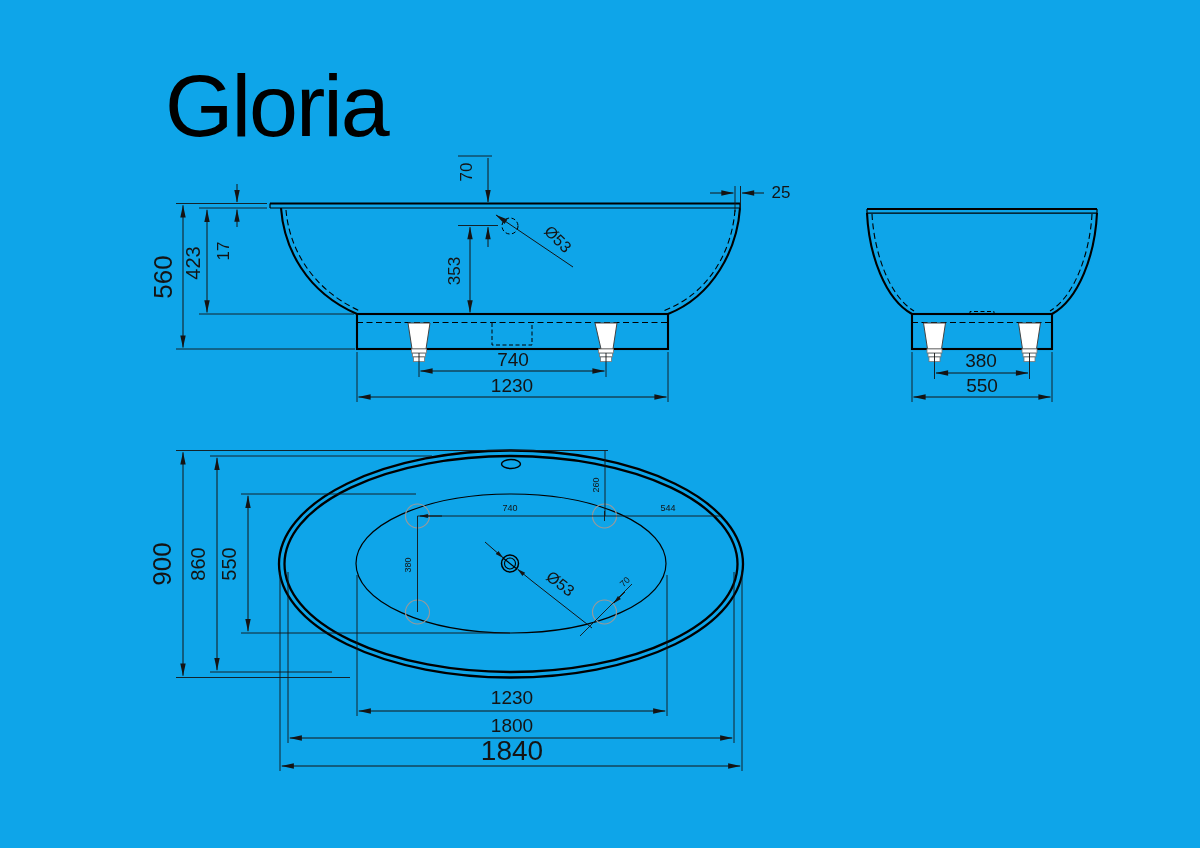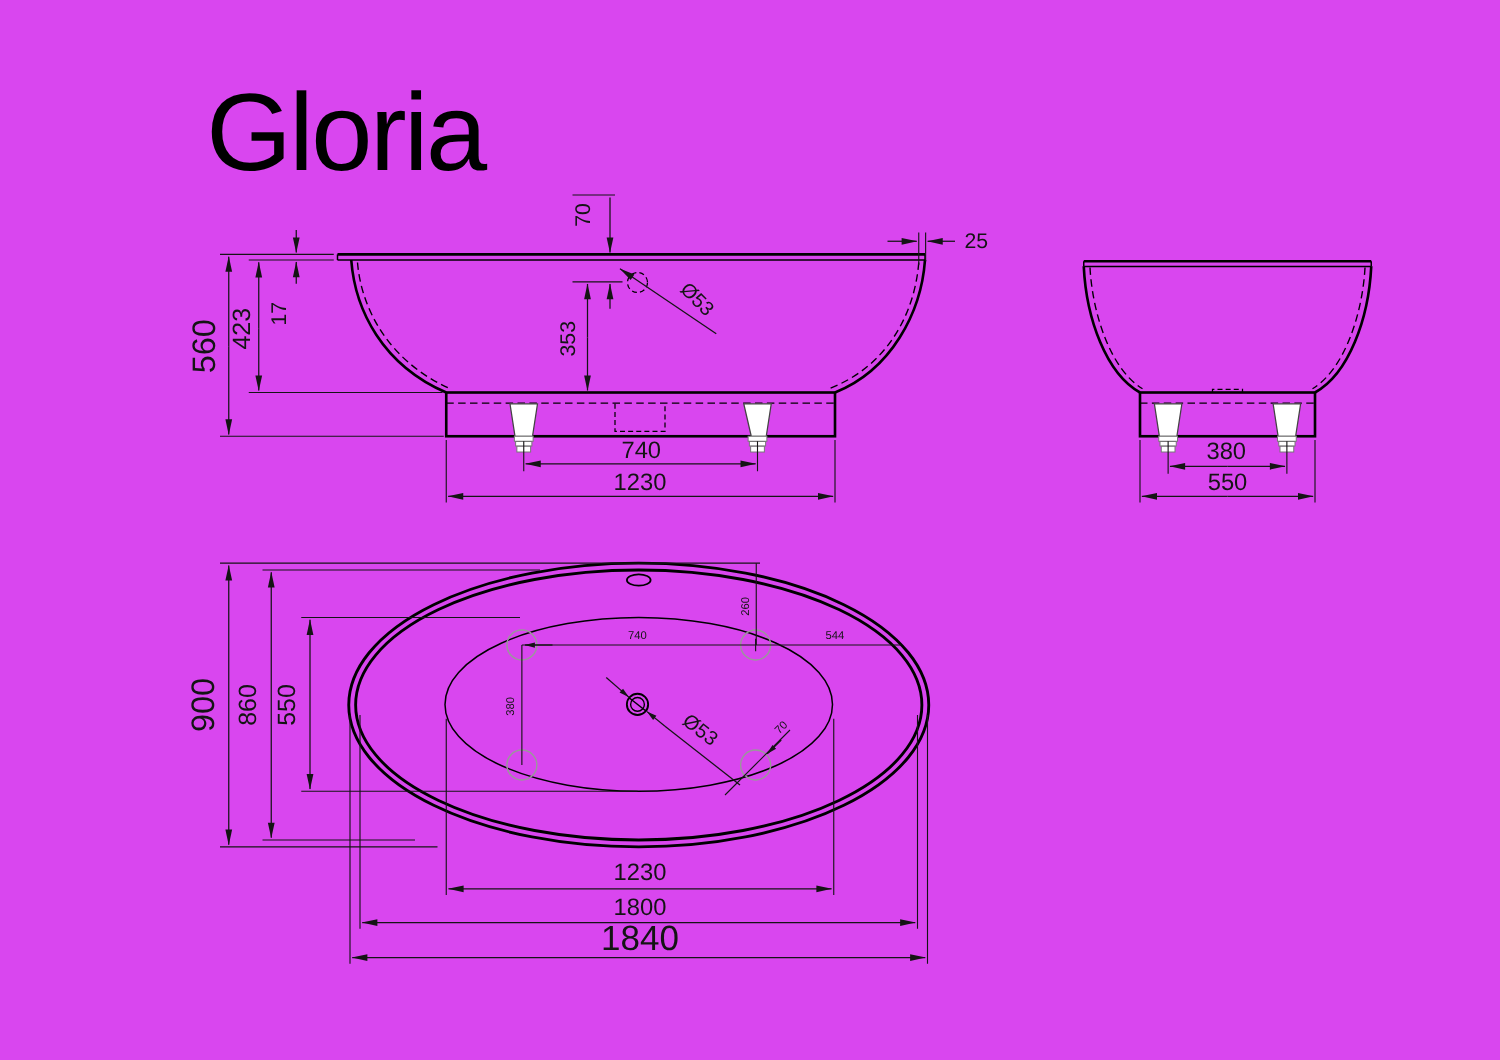--- a/index.html
+++ b/index.html
@@ -1,16 +1,16 @@
 <!DOCTYPE html>
 <html><head>
 <meta charset="utf-8">
 <style>
   html,body{margin:0;padding:0;background:#ffffff;}
-  .frame{position:relative;width:1200px;height:848px;background:#d946ef;overflow:hidden;}
+  .frame{position:relative;width:1200px;height:848px;background:#0ea5e9;overflow:hidden;}
   svg{display:block;}
   .ln{stroke:#000;fill:none;stroke-linecap:butt;}
   .w2{stroke-width:2.1;}
   .w1{stroke-width:1.2;}
   .dash{stroke:#000;fill:none;stroke-width:1.1;stroke-dasharray:6 3.5;}
   .dashs{stroke:#000;fill:none;stroke-width:1;stroke-dasharray:4 2.5;}
   .ext{stroke:#141414;fill:none;stroke-width:0.9;}
   .dim{stroke:#141414;fill:none;stroke-width:1;}
   .foot{stroke:#444;stroke-width:1;fill:#fff;}
   .adj{stroke:#777;stroke-width:0.8;fill:#fff;}

